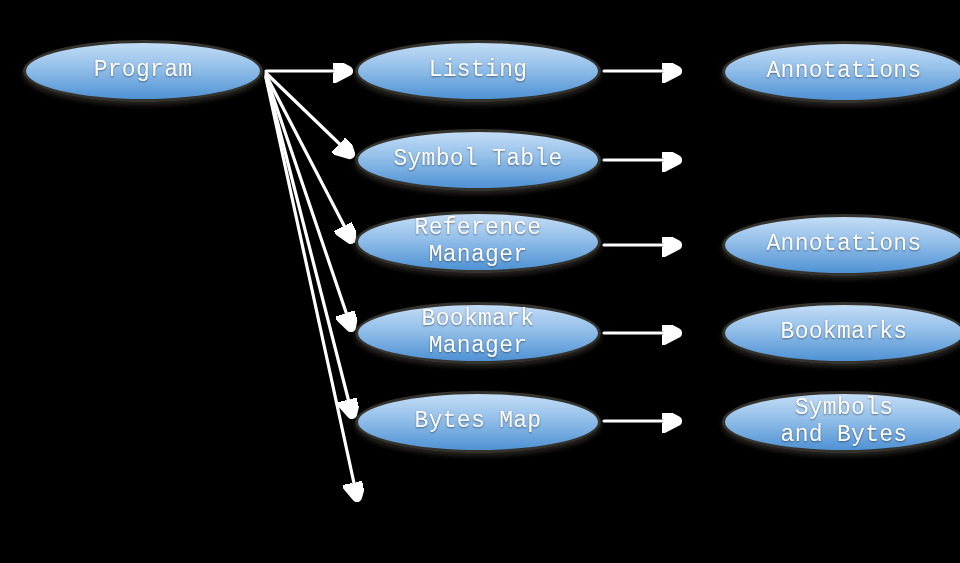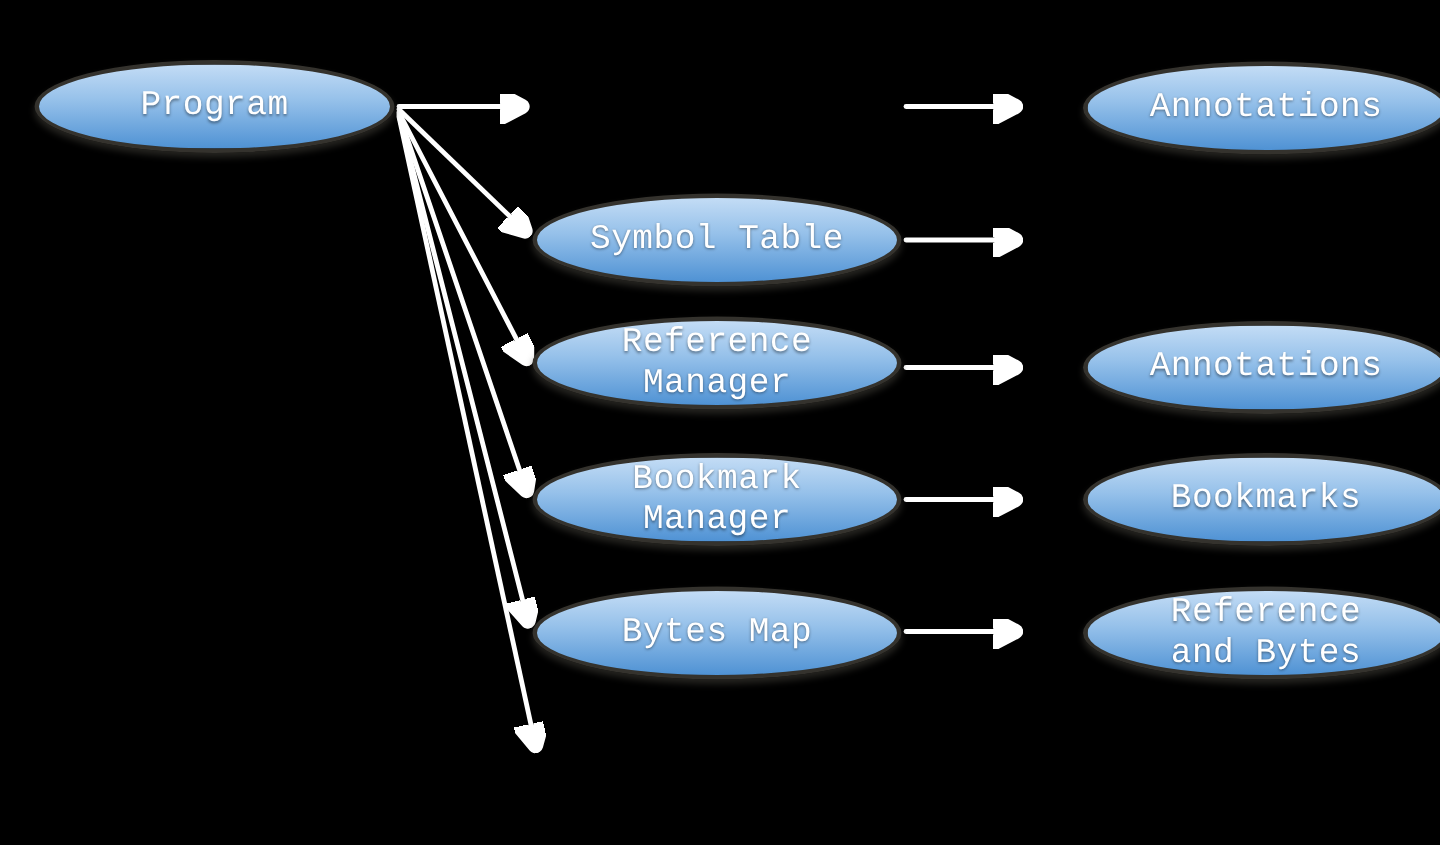--- a/index.html
+++ b/index.html
@@ -56,20 +56,23 @@
     <path d="M604,160 L677,160" marker-end="url(#chev)"></path>
     <path d="M604,245 L677,245" marker-end="url(#chev)"></path>
     <path d="M604,333 L677,333" marker-end="url(#chev)"></path>
     <path d="M604,421 L677,421" marker-end="url(#chev)"></path>
   </svg>
 
   <div class="node" id="node-program">
     <span class="node-label">Program</span>
   </div>
 
+  <div class="node col-left" id="node-listing">
+    <span class="node-label">Listing</span>
+  </div>
   <div class="node col-right" id="node-annotations">
     <span class="node-label">Annotations</span>
   </div>
 
   <div class="node col-left" id="node-symbol-table">
     <span class="node-label">Symbol Table</span>
   </div>
 
   <div class="node col-left wrap-140" id="node-reference-manager">
     <span class="node-label">Reference Manager</span>
@@ -82,17 +85,17 @@
     <span class="node-label">Bookmark Manager</span>
   </div>
   <div class="node col-right" id="node-bookmarks">
     <span class="node-label">Bookmarks</span>
   </div>
 
   <div class="node col-left" id="node-memory-map">
     <span class="node-label">Bytes Map</span>
   </div>
   <div class="node col-right wrap-155" id="node-sections-bytes">
-    <span class="node-label">Reference and Bytes</span>
+    <span class="node-label">Symbols and Bytes</span>
   </div>
 
 
 </div>
 
 </body></html>

